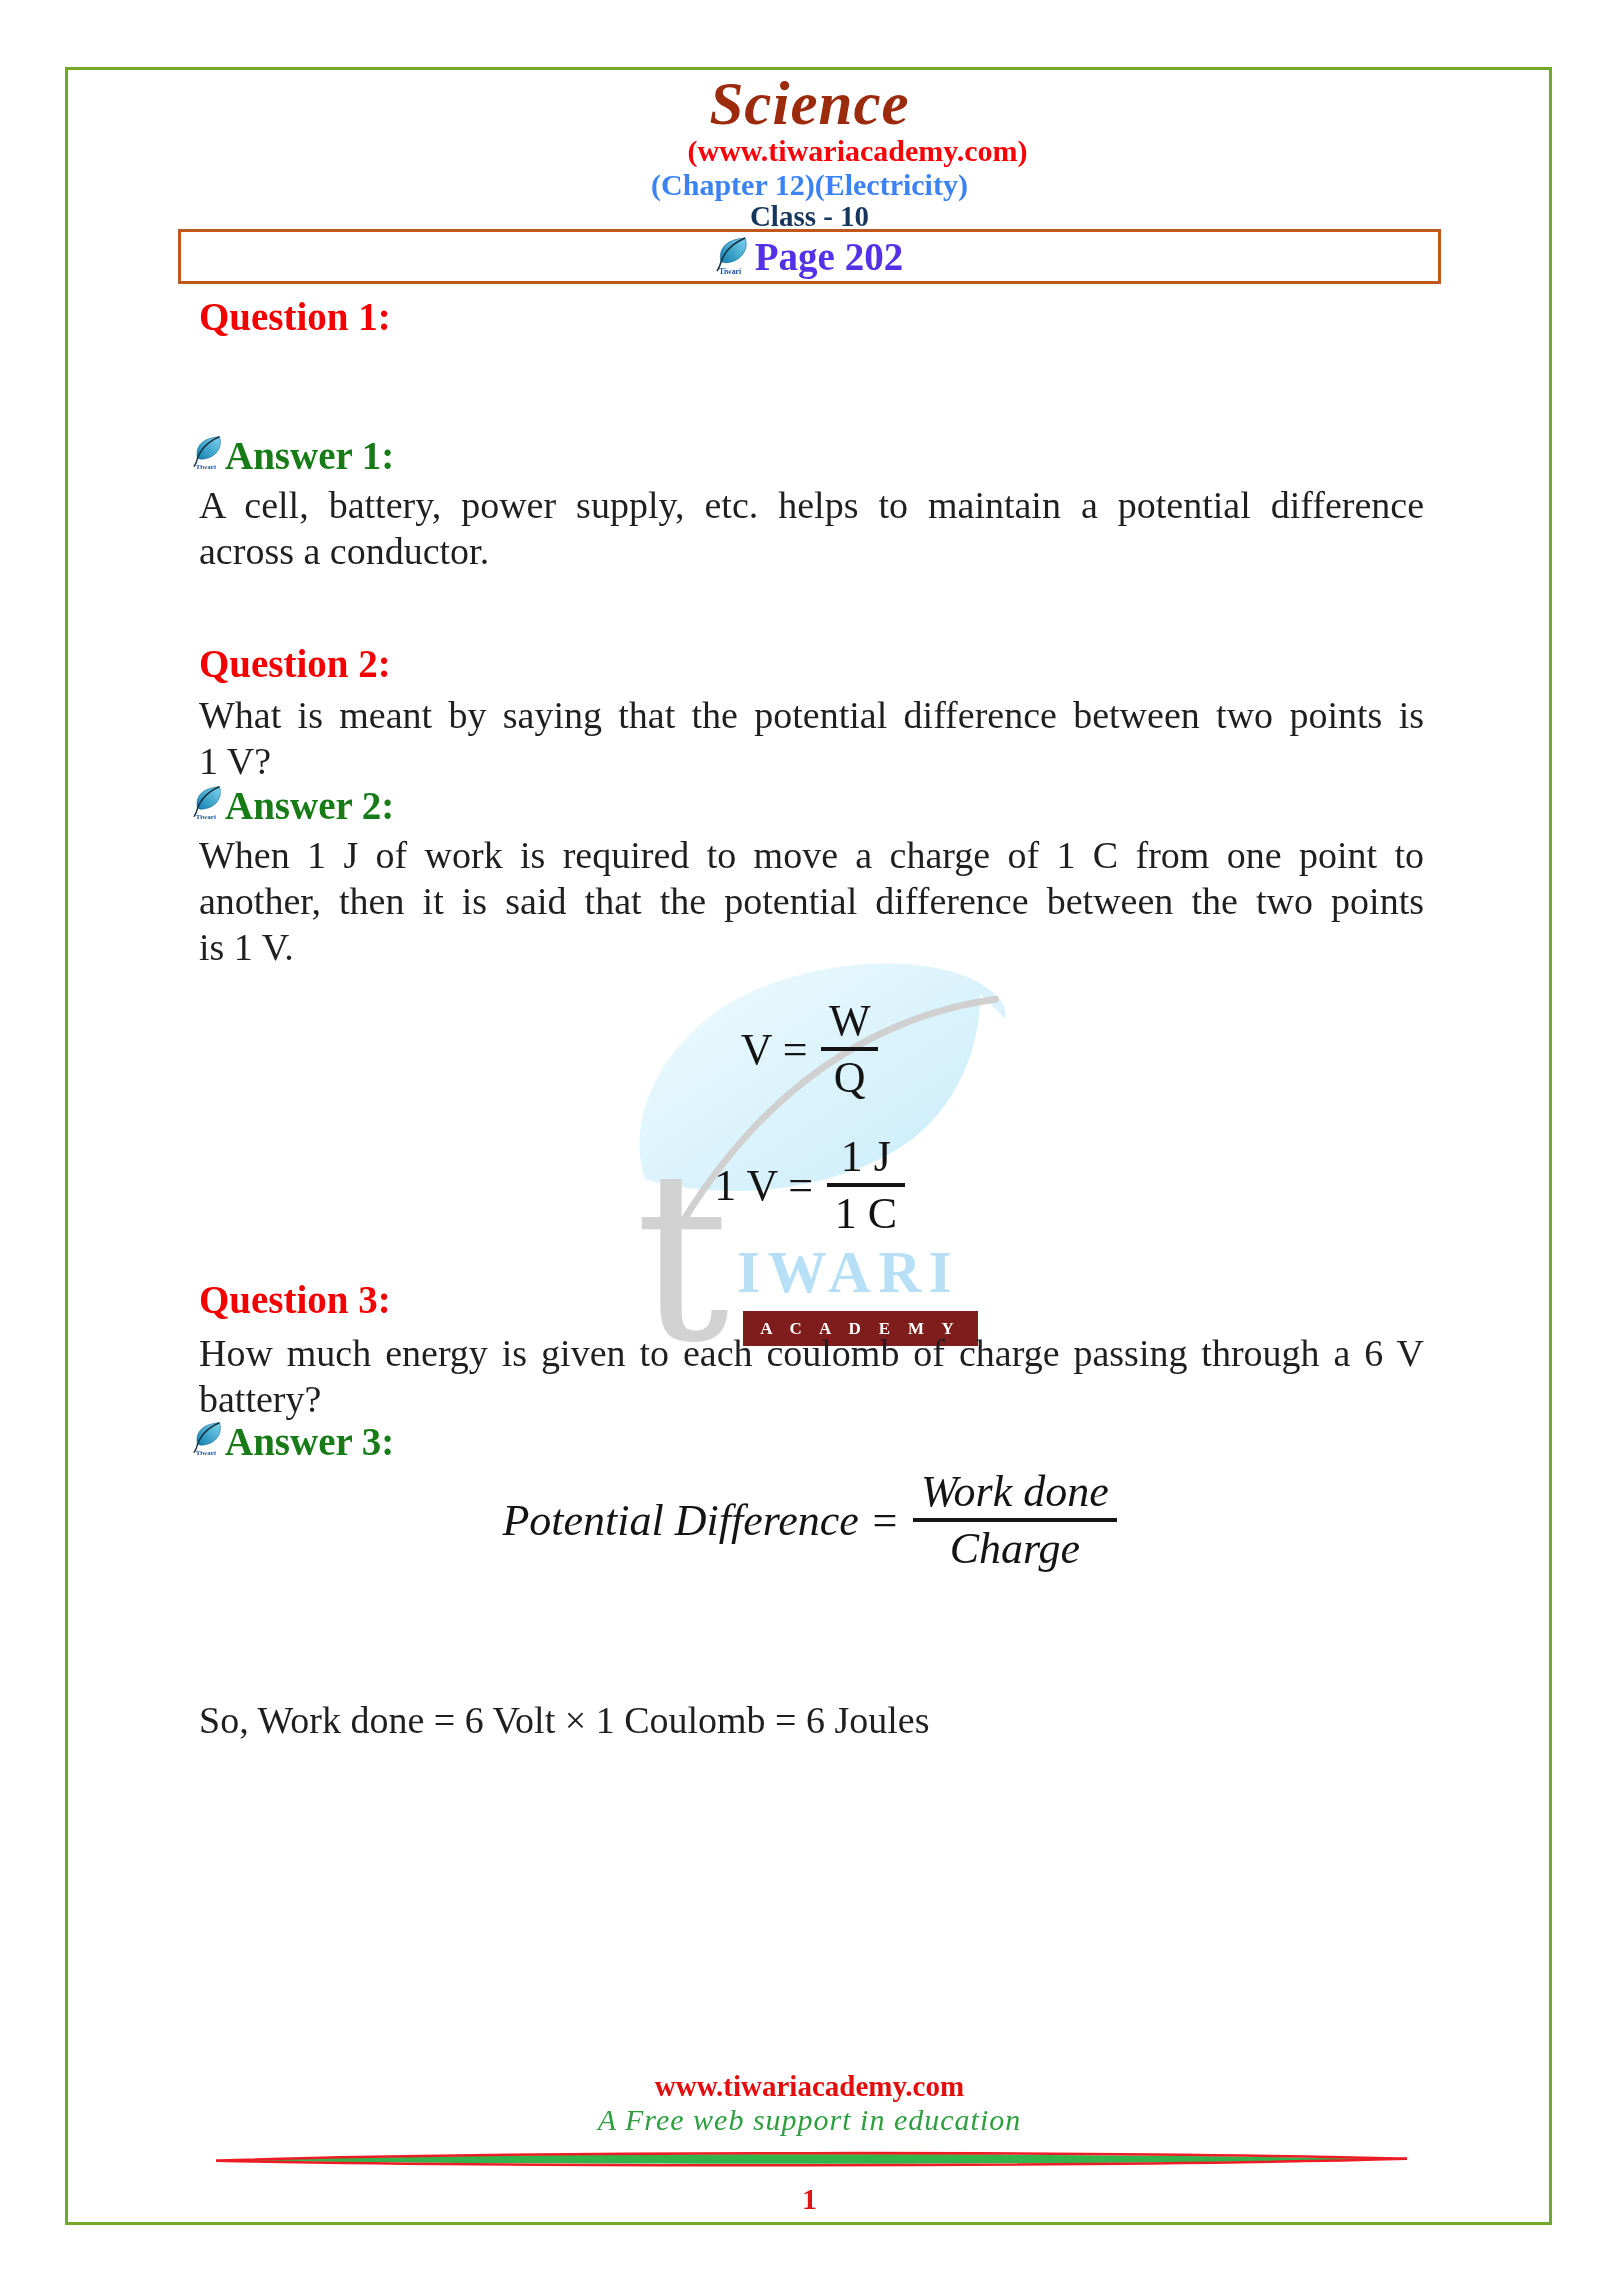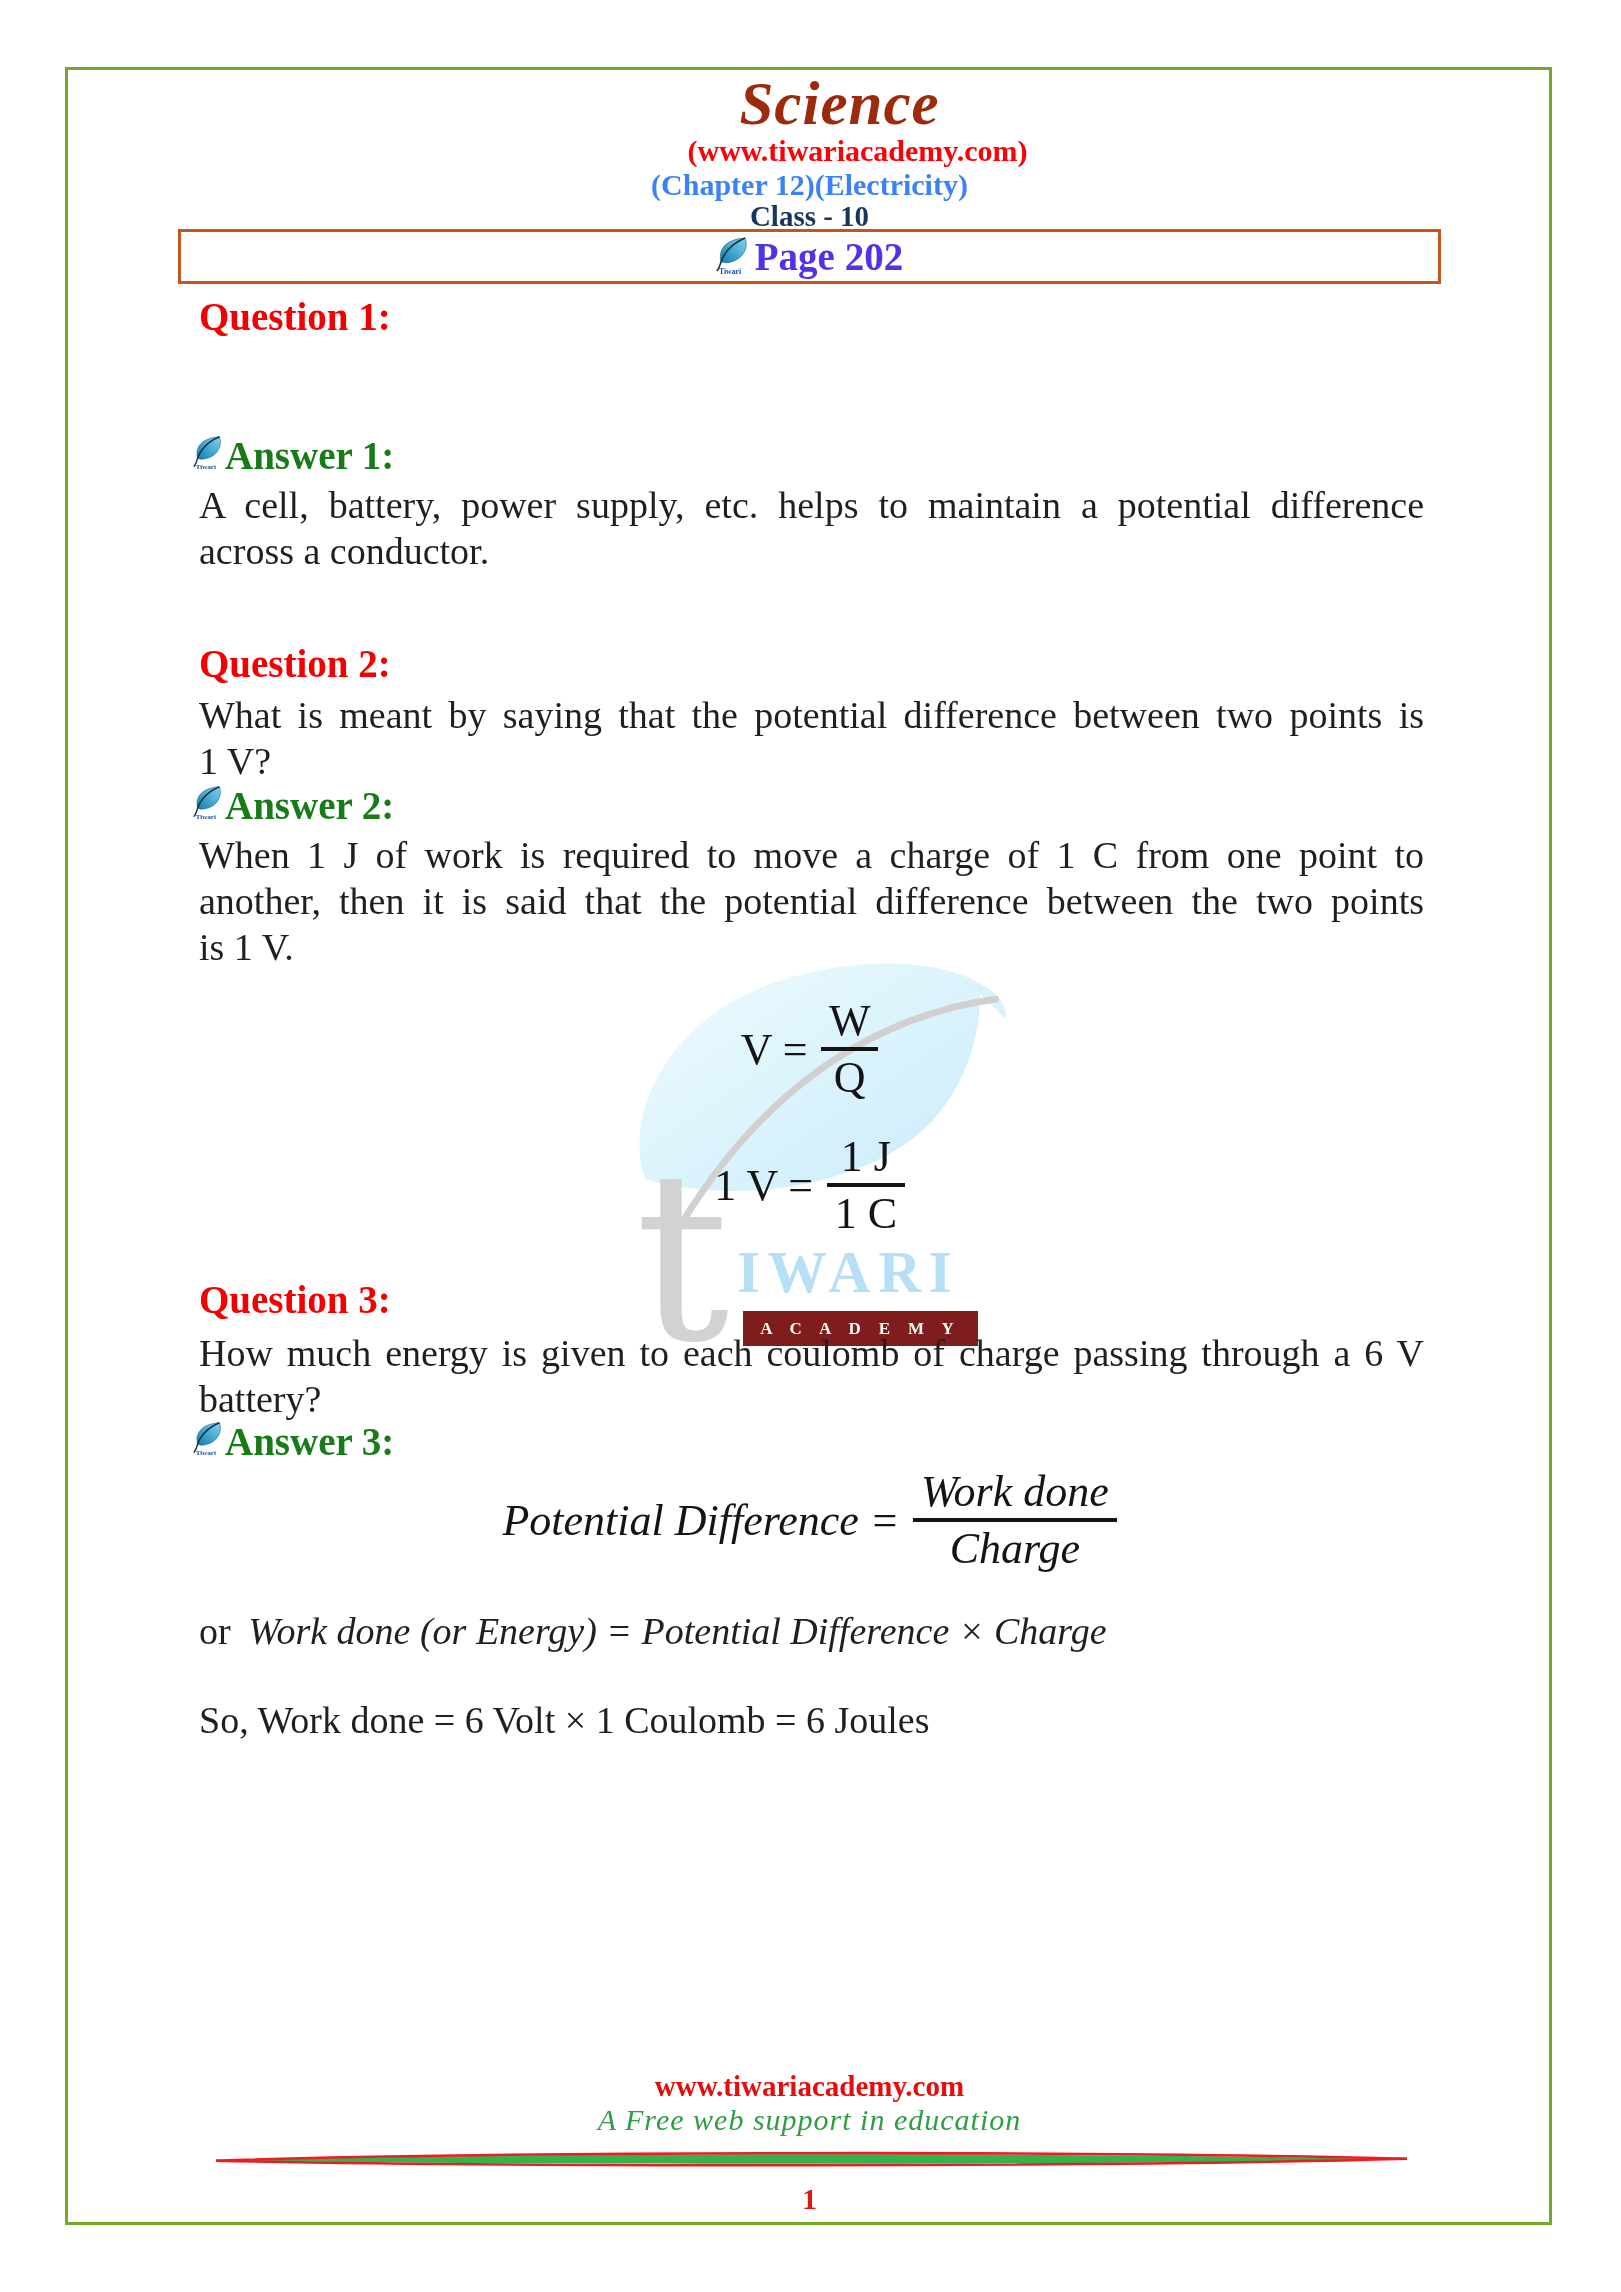--- a/index.html
+++ b/index.html
@@ -1,21 +1,21 @@
 <!DOCTYPE html>
 <html><head>
 <meta charset="utf-8">
 <style>
   html,body{margin:0;padding:0;background:#ffffff;}
   .page{position:relative;width:1621px;height:2293px;background:#ffffff;
         font-family:"Liberation Serif",serif;overflow:hidden;}
   .frame{position:absolute;left:65px;top:67px;width:1481px;height:2152px;
          border:3.9px solid #73a829;}
   .center-band{position:absolute;left:65px;width:1489px;text-align:center;}
-  .title{top:69px;font-size:61px;font-weight:bold;font-style:italic;color:#9c2a0d;letter-spacing:1px;padding-left:30px;}
+  .title{top:69px;font-size:61px;font-weight:bold;font-style:italic;color:#9c2a0d;letter-spacing:1px;}
   .site{top:134px;font-size:30px;font-weight:bold;color:#fb0007;padding-left:48px;}
   .chapter{top:168px;font-size:30px;font-weight:bold;color:#3b82f6;}
   .classline{top:200px;font-size:29px;font-weight:bold;color:#17365d;}
   .pagebox{position:absolute;left:178px;top:229px;width:1257px;height:49px;
            border:3.9px solid #c2571b;display:flex;align-items:center;justify-content:center;gap:5.9px;}
   .pagebox .pglabel{font-size:39px;font-weight:bold;color:#5431e9;}
   .qhead{position:absolute;left:199px;width:1225px;font-size:39px;line-height:41px;
          font-weight:bold;color:#f40000;z-index:2;}
   .ahead{position:absolute;left:193px;width:1225px;font-size:39px;line-height:41px;
          font-weight:bold;color:#177c17;z-index:2;display:flex;align-items:flex-start;}
@@ -159,23 +159,20 @@
 
   <div class="formula it" style="top:1467px">
     <span>Potential Difference =</span>
     <span class="frac">
       <span class="num">Work done</span>
       <span class="bar"></span>
       <span class="den">Charge</span>
     </span>
   </div>
 
-  <div class="orline">
-    <span>or</span><span class="it2">Work done (or Energy) = Potential Difference × Charge</span>
-  </div>
 
   <div class="soline">So, Work done = 6 Volt × 1 Coulomb = 6 Joules</div>
 
   <div class="center-band futer-site">www.tiwariacademy.com</div>
   <div class="center-band futer-tag">A Free web support in education</div>
 
   <svg class="divider" width="1191" height="21.6" viewBox="0 0 1215 22">
     <path d="M 15,12.5 C 300,4.5 915,4.5 1200,11.5 C 915,17.5 300,17.5 15,12.5 Z" fill="#33b44a"></path>
     <path d="M 0,13 C 300,3 915,3 1215,11" fill="none" stroke="#ec1c24" stroke-width="2.6"></path>
     <path d="M 0,13 C 300,19.5 915,19.5 1215,11" fill="none" stroke="#ec1c24" stroke-width="2.6"></path>

